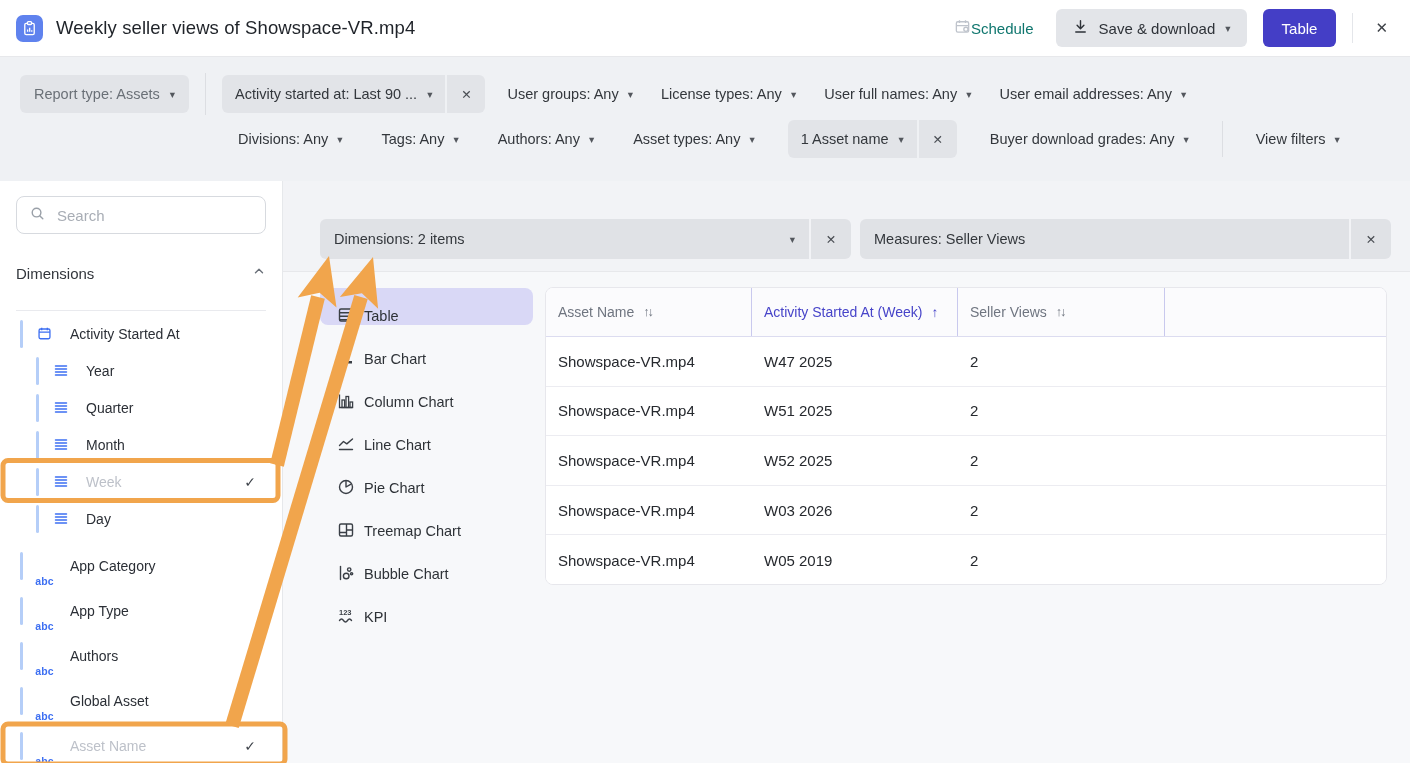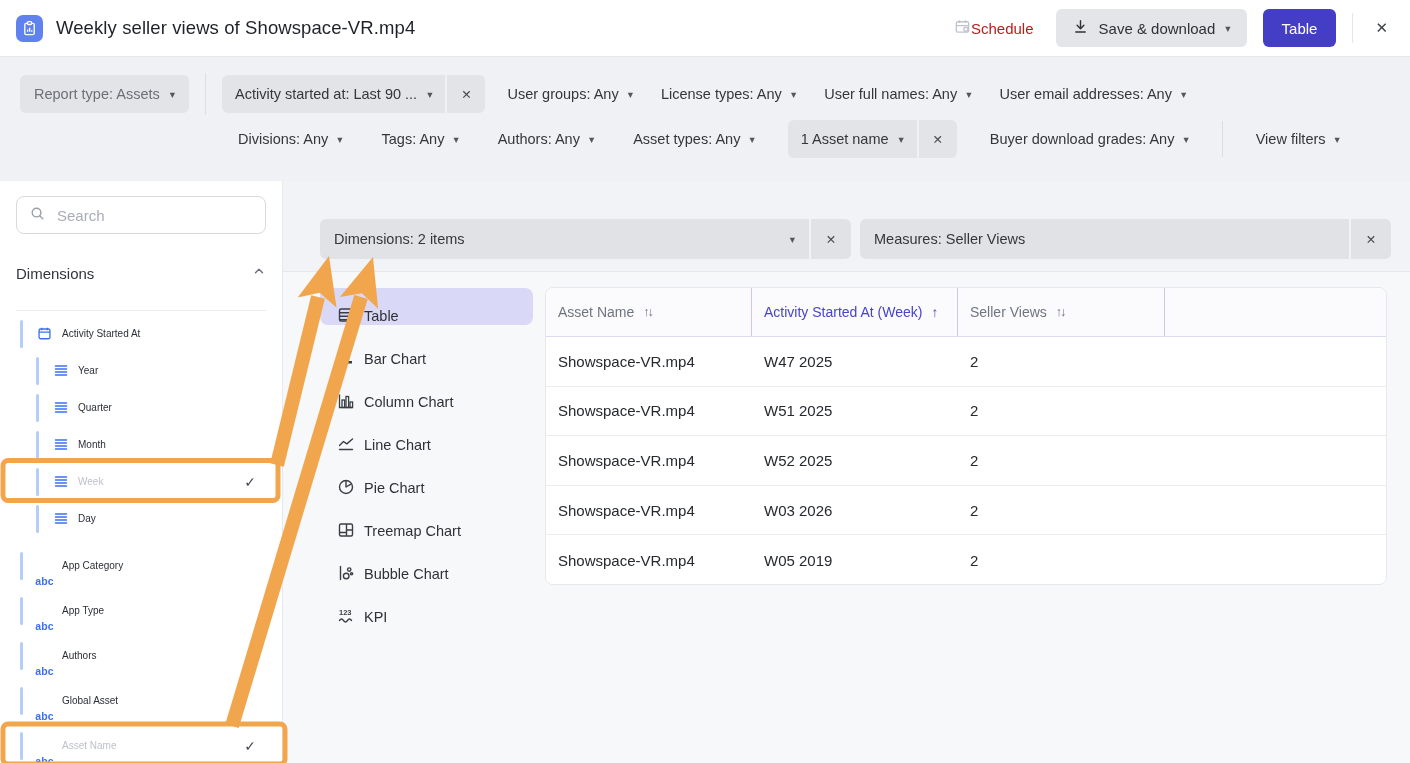--- a/index.html
+++ b/index.html
@@ -9,21 +9,21 @@
   }
   button{font-family:inherit;cursor:pointer;}
   
   .topbar{position:absolute;top:0;left:0;right:0;height:57px;background:#fff;
     border-bottom:1px solid #E7E8EB;display:flex;align-items:center;justify-content:space-between;
     padding:0 16px;box-sizing:border-box;z-index:2;}
   .tb-left{display:flex;align-items:center;gap:13px;}
   .report-badge{width:27px;height:27px;background:#5F82EE;border-radius:7px;display:flex;align-items:center;justify-content:center;flex:none;}
   .page-title{font-size:18.5px;font-weight:500;color:#1F2329;margin:0;letter-spacing:.1px;}
   .tb-right{display:flex;align-items:center;gap:16px;}
-  .btn-ghost{display:flex;align-items:center;color:#b91c1c;font-size:15px;background:none;border:none;}
+  .btn-ghost{display:flex;align-items:center;color:#0f766e;font-size:15px;background:none;border:none;}
   .btn-gray{background:#E3E5E9;border:none;border-radius:6px;height:38px;padding:0 16px;
     display:flex;align-items:center;gap:10px;font-size:15px;color:#2E3238;}
   .btn-primary{background:#443EC6;border:none;border-radius:6px;height:38px;padding:0 19px;
     color:#fff;font-size:15px;}
   .tb-div{width:1px;height:30px;background:#E4E6EA;}
   .btn-close{background:none;border:none;font-size:15px;color:#3E4248;padding:4px 6px;}
   .caret{font-size:10.5px;color:#53575D;line-height:1;}
   
   .filter-band{position:absolute;top:57px;left:0;right:0;height:124px;background:#EFF1F4;
     box-sizing:border-box;padding:18px 20px 0;z-index:1;}
@@ -52,21 +52,21 @@
   .sec-hr{margin:22px 16px 0;border:none;border-top:1px solid #E9EAEE;}
   .tree{margin-top:4px;}
   .titem{margin-left:16px;width:252px;height:37px;display:flex;align-items:center;position:relative;box-sizing:border-box;}
   .titem.l0{padding-left:20px;}
   .titem.l1{padding-left:36px;}
   .titem .rail{position:absolute;width:2.5px;height:28px;border-radius:2px;background:#B5CEF8;top:4.5px;}
   .l0 .rail{left:4px;}
   .l1 .rail{left:20px;}
   .ticon{width:17px;display:flex;justify-content:center;margin-right:9px;flex:none;}
   .abc{font-size:10.5px;font-weight:700;color:#3D6FF2;letter-spacing:.2px;margin-top:30px;}
-  .tlabel{font-size:10px;color:#2B2F36;}
+  .tlabel{font-size:14px;color:#2B2F36;margin-left:8px;}
   .titem.sel .tlabel{color:#BDC1C9;}
   .tcheck{margin-left:auto;margin-right:12px;font-size:14px;color:#3F444B;}
   .mt10{margin-top:10px;} .mt8{margin-top:8px;}
   
   .main{position:absolute;top:181px;left:283px;right:0;bottom:0;background:#F7F8FA;}
   .main-top{position:absolute;top:0;left:0;right:0;height:91px;background:#F2F3F6;
     border-bottom:1px solid #E7E8EB;box-sizing:border-box;}
   .mchips{position:absolute;top:38px;left:37px;display:flex;gap:9px;}
   .mchip-main{background:#E0E2E6;border:none;height:40px;display:flex;align-items:center;
     justify-content:space-between;padding:0 14px;font-size:14.5px;color:#33373C;

